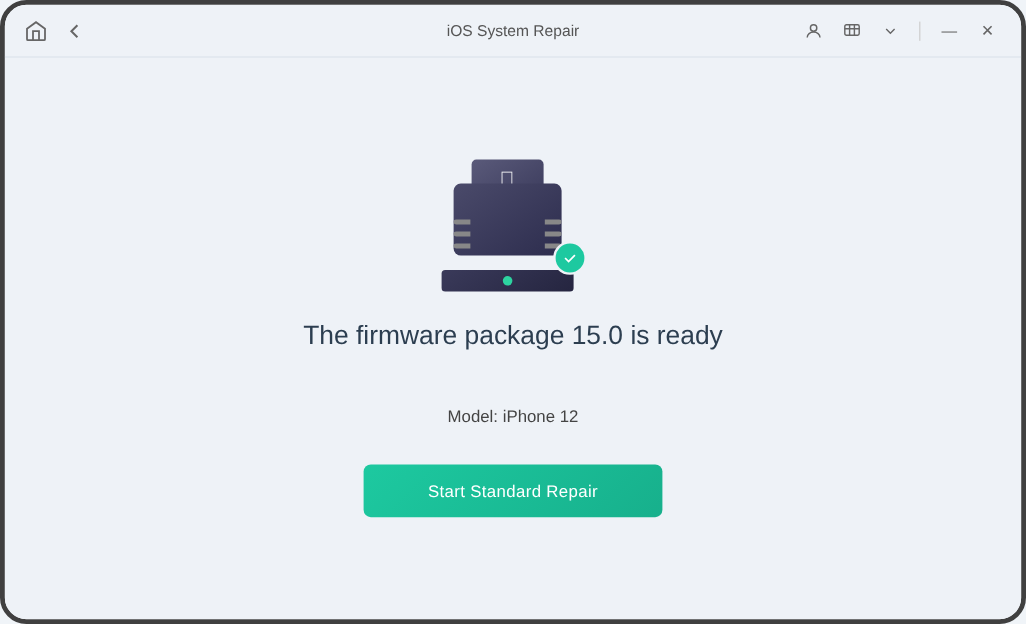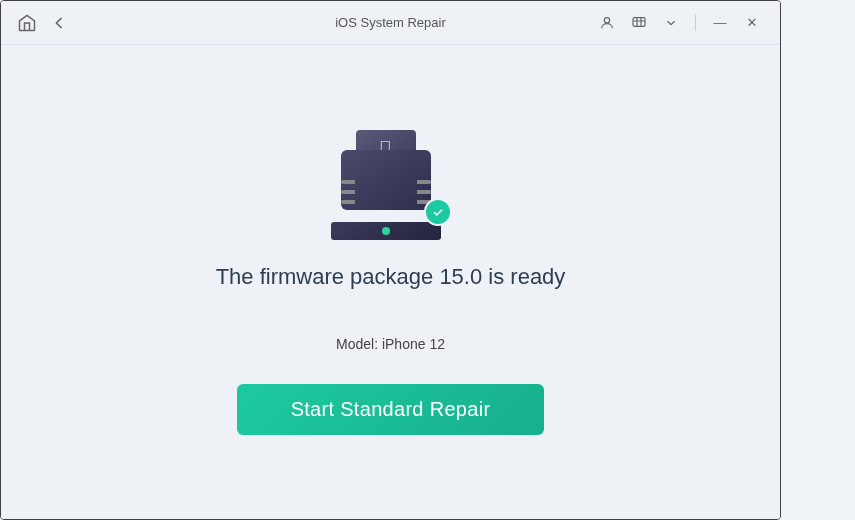--- a/index.html
+++ b/index.html
@@ -10,25 +10,25 @@
 
     body {
       width: 855px;
       height: 520px;
       font-family: -apple-system, BlinkMacSystemFont, 'Segoe UI', sans-serif;
       background: #f0f4f8;
       overflow: hidden;
     }
 
     .window {
-      width: 781px;
+      width: 855px;
       height: 520px;
       background: #eef2f7;
-      border-radius: 4px;
-      border: 1px solid #404040;
+      border-radius: 22px;
+      border: 4px solid #404040;
       display: flex;
       flex-direction: column;
       overflow: hidden;
     }
 
     .titlebar {
       height: 44px;
       background: #eef2f7;
       display: flex;
       align-items: center;
@@ -235,21 +235,21 @@
       font-weight: 500;
       color: #444;
     }
 
     .start-btn {
       background: linear-gradient(135deg, #1dc9a0, #17b08c);
       color: white;
       border: none;
       border-radius: 6px;
       padding: 14px 54px;
-      font-size: 20px;
+      font-size: 14px;
       font-weight: 500;
       cursor: pointer;
       letter-spacing: 0.3px;
       transition: opacity 0.2s;
     }
   </style>
 </head>
 <body>
 
 <div class="window">

